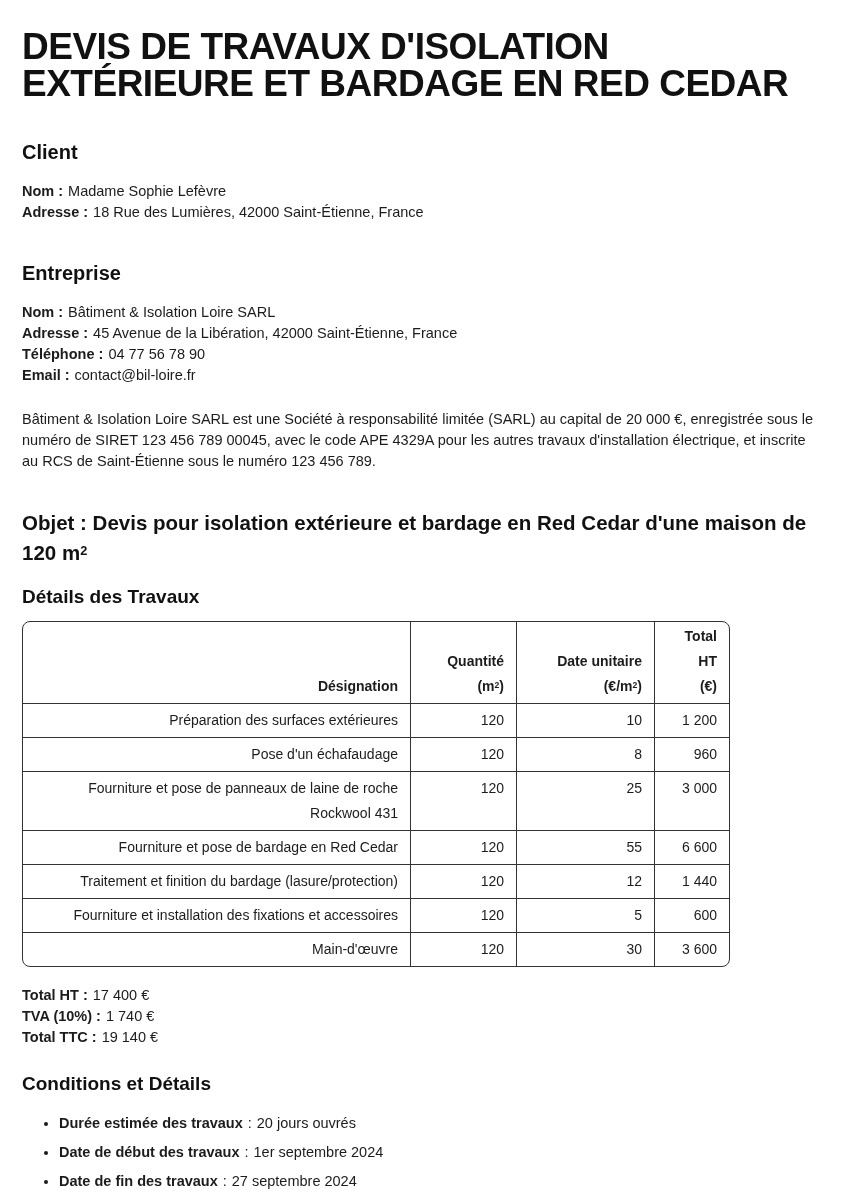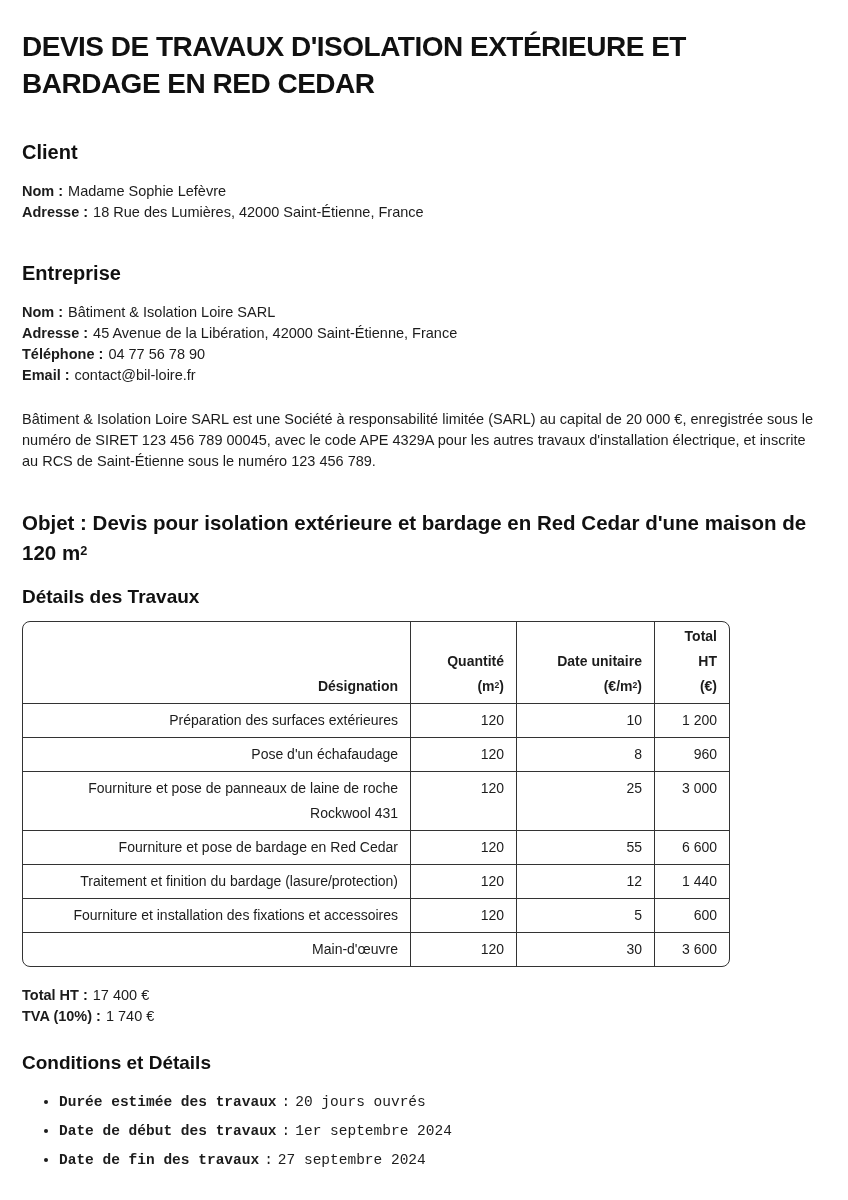--- a/index.html
+++ b/index.html
@@ -8,21 +8,21 @@
     margin: 0;
     box-sizing: border-box;
     padding: 28px 22px 40px 22px;
     font-family: "Liberation Sans", "DejaVu Sans", sans-serif;
     font-size: 14.5px;
     line-height: 21px;
     color: #1c1c1c;
   }
   h1 {
     margin: 0;
-    font-size: 28px;
+    font-size: 37px;
     line-height: 37px;
     font-weight: 700;
     letter-spacing: -0.5px;
     color: #111111;
     max-width: 806px;
   }
   h2.section-heading {
     margin: 38px 0 17px 0;
     font-size: 20px;
     line-height: 24px;
@@ -91,21 +91,20 @@
   .works-table tbody tr:last-child td { border-bottom: none; }
   .th-line { display: block; }
   .totals { margin-top: 18px; }
   .totals .total-line { line-height: 21px; }
   .total-label { font-weight: 700; }
   .total-value { margin-left: 5px; }
   ul.conditions-list {
     margin: 19px 0 0 0;
     padding-left: 37px;
     list-style: disc;
-    font-family: Liberation Mono, monospace;
   }
   ul.conditions-list li { margin-bottom: 8px; }
   .condition-label { font-weight: 700; }
   .condition-sep { margin: 0 5px; }
 </style>
 </head>
 <body>
 
 <h1>DEVIS DE TRAVAUX D'ISOLATION EXTÉRIEURE ET BARDAGE EN RED CEDAR</h1>
 
@@ -212,20 +211,21 @@
       </tr>
     </tbody>
 </table>
 
 <div class="totals">
 
     <div class="total-line"><span class="total-label">Total HT :</span><span class="total-value">17 400 €</span></div>
 
     <div class="total-line"><span class="total-label">TVA (10%) :</span><span class="total-value">1 740 €</span></div>
 
+    <div class="total-line"><span class="total-label">Total TTC :</span><span class="total-value">19 140 €</span></div>
   </div>
 
 <h3 class="sub-heading conditions-heading">Conditions et Détails</h3>
 <ul class="conditions-list">
 
     <li><span class="condition-label">Durée estimée des travaux</span><span class="condition-sep">:</span><span class="condition-value">20 jours ouvrés</span></li>
 
     <li><span class="condition-label">Date de début des travaux</span><span class="condition-sep">:</span><span class="condition-value">1er septembre 2024</span></li>
 
     <li><span class="condition-label">Date de fin des travaux</span><span class="condition-sep">:</span><span class="condition-value">27 septembre 2024</span></li>

